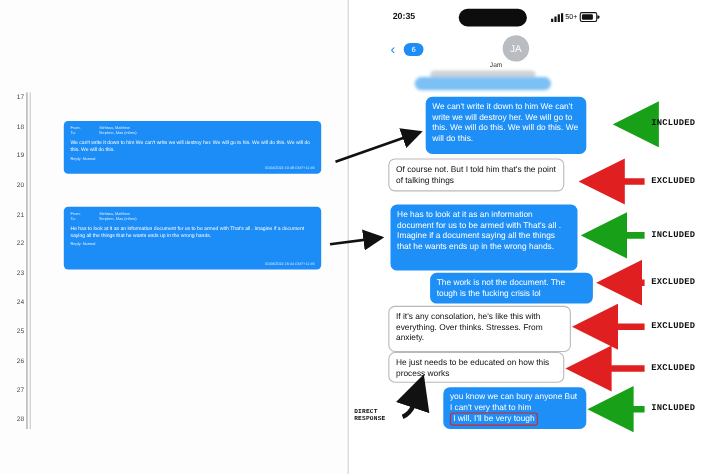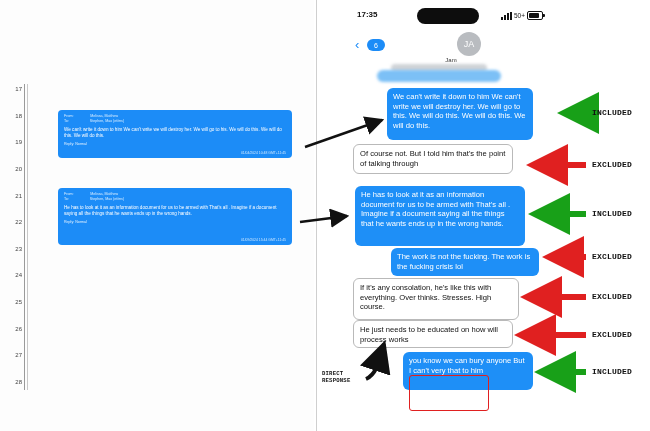--- a/index.html
+++ b/index.html
@@ -135,21 +135,21 @@
   .bub.recv{background:#ffffff;color:#111111;border:1px solid #b9b9b9;}
 
   #bub-1{left:70px;top:88px;width:146px;height:52px;}
   #bub-2{left:36px;top:144px;width:160px;height:30px;}
   #bub-3{left:38px;top:186px;width:170px;height:60px;}
   #bub-4{left:74px;top:248px;width:148px;height:28px;}
   #bub-5{left:36px;top:278px;width:166px;height:42px;}
   #bub-6{left:36px;top:320px;width:160px;height:28px;}
   #bub-7{left:86px;top:352px;width:130px;height:38px;}
   #bub-7 .redline{
-    display:inline-block;border:1.2px solid #e02020;border-radius:3px;padding:12px 2px;
+    display:inline-block;border:1.2px solid #e02020;border-radius:3px;padding:0 2px;
   }
 
   
   .ann{
     position:absolute;font-size:8px;color:#111;font-weight:bold;letter-spacing:.2px;
     font-family:Liberation Mono, monospace;
   }
   #ann-1{left:592px;top:108px;}
   #ann-2{left:592px;top:160px;}
   #ann-3{left:592px;top:209px;}
@@ -201,21 +201,21 @@
       <div class="body">He has to look at it as an information document for us to be armed with That's all . Imagine if a document saying all the things that he wants ends up in the wrong hands.</div>
       <div class="reply">Reply: Normal</div>
       <div class="meta">01/09/2024 15:44 GMT+11:45</div>
     </div>
   </div>
 
   <div class="phone-panel">
 
     <div class="phone-screen">
       <div class="status-bar">
-        <div class="status-time">17:35</div>
+        <div class="status-time">20:35</div>
         <div class="notch"></div>
         <div class="status-right">
           <span class="bars">
               <i></i>
               <i></i>
               <i></i>
               <i></i>
             </span>
           <span style="font-size:6.5px">50+</span>
           <span class="batt">
@@ -229,25 +229,25 @@
         <span class="unread-pill">6</span>
         <span class="avatar">JA</span>
         <div class="contact-name">Jam</div>
       </div>
 
       <div class="blur-band2"></div>
       <div class="blur-band"></div>
     </div>
 
     <div class="bub sent" id="bub-1">We can't write it down to him We can't write we will destroy her. We will go to this. We will do this. We will do this. We will do this.</div>
-    <div class="bub recv" id="bub-2">Of course not. But I told him that's the point of talking through</div>
+    <div class="bub recv" id="bub-2">Of course not. But I told him that's the point of talking things</div>
     <div class="bub sent" id="bub-3">He has to look at it as an information document for us to be armed with That's all . Imagine if a document saying all the things that he wants ends up in the wrong hands.</div>
-    <div class="bub sent" id="bub-4">The work is not the fucking. The work is the fucking crisis lol</div>
-    <div class="bub recv" id="bub-5">If it's any consolation, he's like this with everything. Over thinks. Stresses. High course.</div>
-    <div class="bub recv" id="bub-6">He just needs to be educated on how will process works</div>
+    <div class="bub sent" id="bub-4">The work is not the document. The tough is the fucking crisis lol</div>
+    <div class="bub recv" id="bub-5">If it's any consolation, he's like this with everything. Over thinks. Stresses. From anxiety.</div>
+    <div class="bub recv" id="bub-6">He just needs to be educated on how this process works</div>
     <div class="bub sent" id="bub-7">
       <span>you know we can bury anyone But I can't very that to him</span>
       <span class="redline">I will, I'll be very tough</span>
     </div>
   </div>
 
   <svg class="overlay" viewBox="0 0 650 431">
     <defs>
       <marker id="gm" markerWidth="7" markerHeight="7" refX="6" refY="3.5" orient="auto">
         <polygon points="0,0 7,3.5 0,7" fill="#18a018"></polygon>

